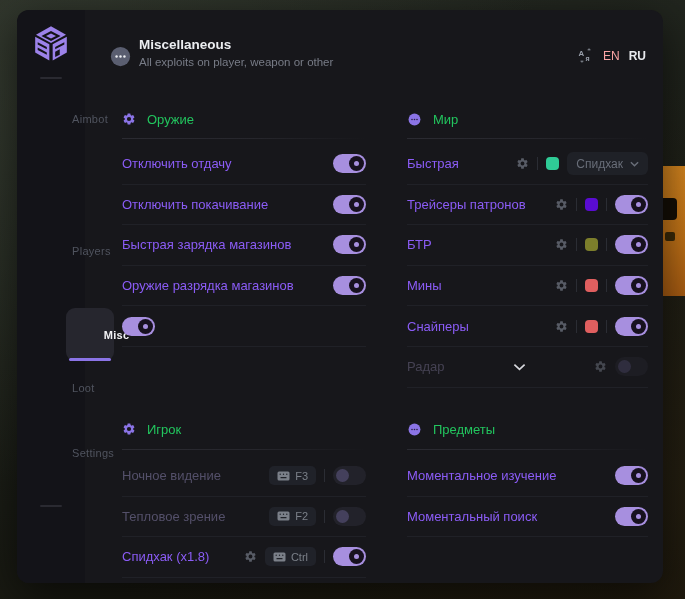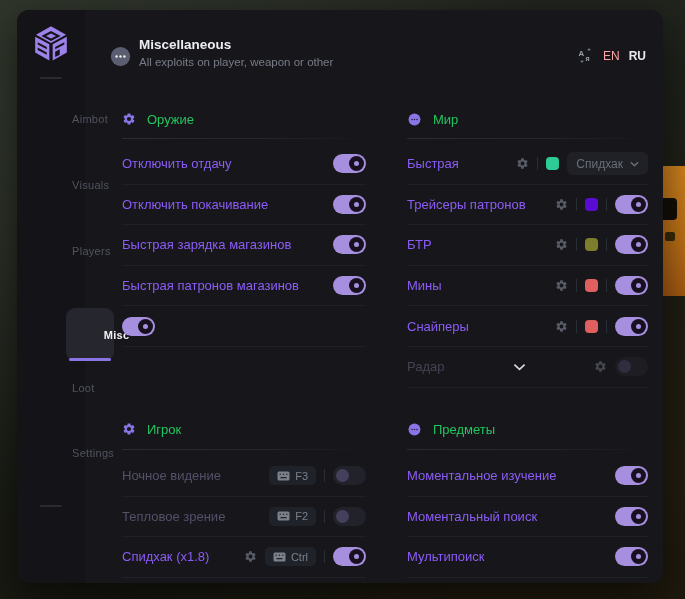--- a/index.html
+++ b/index.html
@@ -103,29 +103,20 @@
     <div class="sdiv top"></div>
 
     <div class="nav-item" style="top:99px;">
       <svg width="20" height="20" viewBox="0 0 24 24">
         <path fill="currentColor" d="M12 2C7.6 2 4.5 5.2 4.5 9.3c0 4.8 4.1 9.5 7.5 12.4 3.4-2.9 7.5-7.6 7.5-12.4C19.5 5.2 16.4 2 12 2z"></path>
         <path fill="#131318" d="M6.6 8.3c2.2.3 3.9 2 4.2 4.2-2.2-.3-3.9-2-4.2-4.2zM17.4 8.3c-2.2.3-3.9 2-4.2 4.2 2.2-.3 3.9-2 4.2-4.2z"></path>
       </svg>
       <span class="nlabel">Aimbot</span>
     </div>
 
-    <div class="nav-item" style="top:165px;">
-      <svg width="21" height="20" viewBox="0 0 24 24">
-        <rect x="2.5" y="7" width="19" height="10" rx="3" fill="currentColor"></rect>
-        <circle cx="8" cy="12" r="2.2" fill="#131318"></circle>
-        <circle cx="16" cy="12" r="2.2" fill="#131318"></circle>
-        <circle cx="12" cy="17.4" r="2.4" fill="#131318"></circle>
-      </svg>
-      <span class="nlabel">Visuals</span>
-    </div>
 
     <div class="nav-item" style="top:231px;">
       <svg width="21" height="20" viewBox="0 0 24 24">
         <circle cx="12" cy="7.6" r="2.7" fill="currentColor"></circle>
         <path fill="currentColor" d="M12 11.4c2.9 0 5.2 1.8 5.2 4.4v1.4H6.8v-1.4c0-2.6 2.3-4.4 5.2-4.4z"></path>
         <circle cx="5.4" cy="9" r="2" fill="currentColor"></circle>
         <path fill="currentColor" d="M5.6 12c-2.3.2-3.8 1.7-3.8 3.7v1.1h3.4v-1c0-1.4.5-2.6 1.5-3.5-.4-.2-.7-.3-1.1-.3z"></path>
         <circle cx="18.6" cy="9" r="2" fill="currentColor"></circle>
         <path fill="currentColor" d="M18.4 12c2.3.2 3.8 1.7 3.8 3.7v1.1h-3.4v-1c0-1.4-.5-2.6-1.5-3.5.4-.2.7-.3 1.1-.3z"></path>
       </svg>
@@ -214,21 +205,21 @@
               <span class="knob"></span>
             </span>
         </div>
         <div class="row">
           <span class="rlabel">Быстрая зарядка магазинов</span>
           <span class="toggle on">
               <span class="knob"></span>
             </span>
         </div>
         <div class="row">
-          <span class="rlabel">Быстрая патронов магазинов</span>
+          <span class="rlabel">Оружие разрядка магазинов</span>
           <span class="toggle on">
               <span class="knob"></span>
             </span>
         </div>
         <div class="row">
           <span class="toggle on">
               <span class="knob"></span>
             </span>
         </div>
       </div>
@@ -426,22 +417,16 @@
           <span class="toggle on">
               <span class="knob"></span>
             </span>
         </div>
         <div class="row">
           <span class="rlabel">Моментальный поиск</span>
           <span class="toggle on">
               <span class="knob"></span>
             </span>
         </div>
-        <div class="row">
-          <span class="rlabel">Мультипоиск</span>
-          <span class="toggle on">
-              <span class="knob"></span>
-            </span>
-        </div>
       </div>
     </div>
   </div>
 </div>
 
 </body></html>

